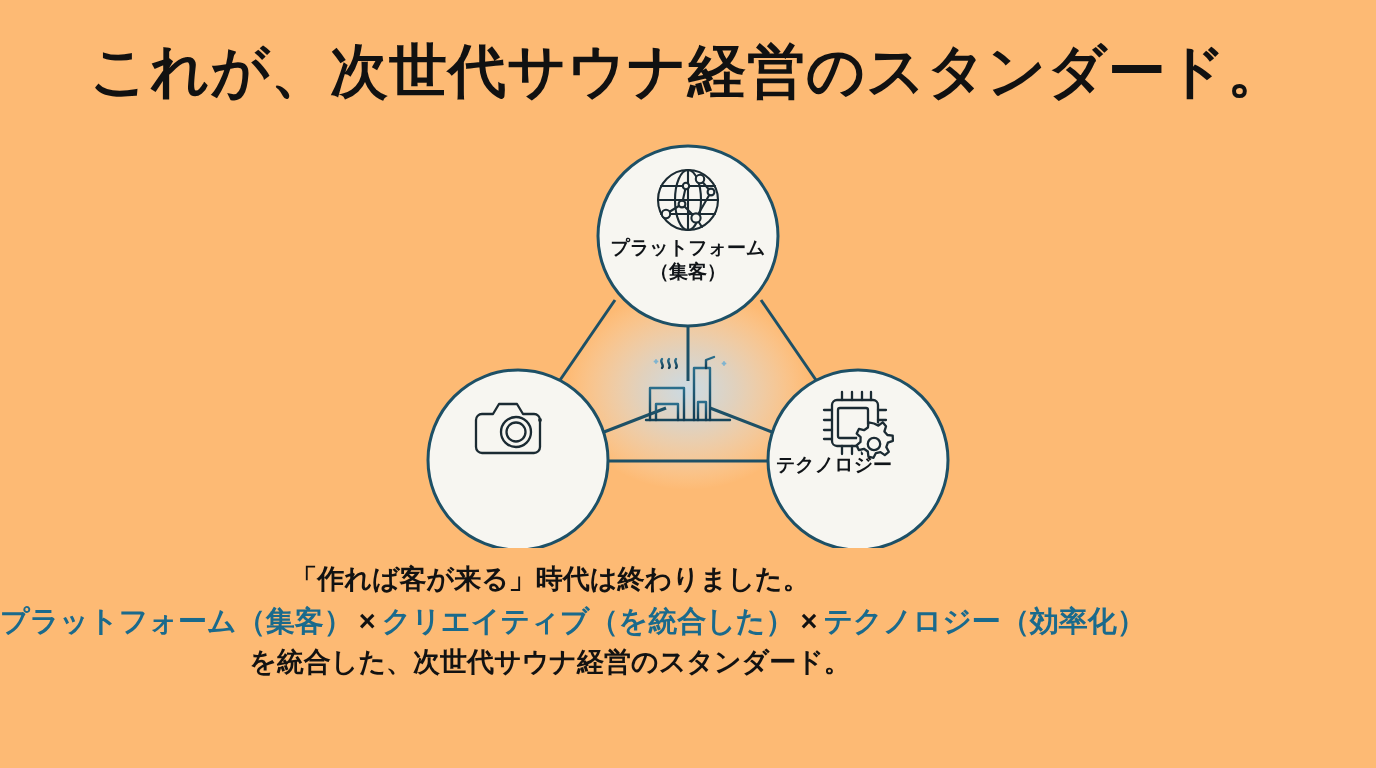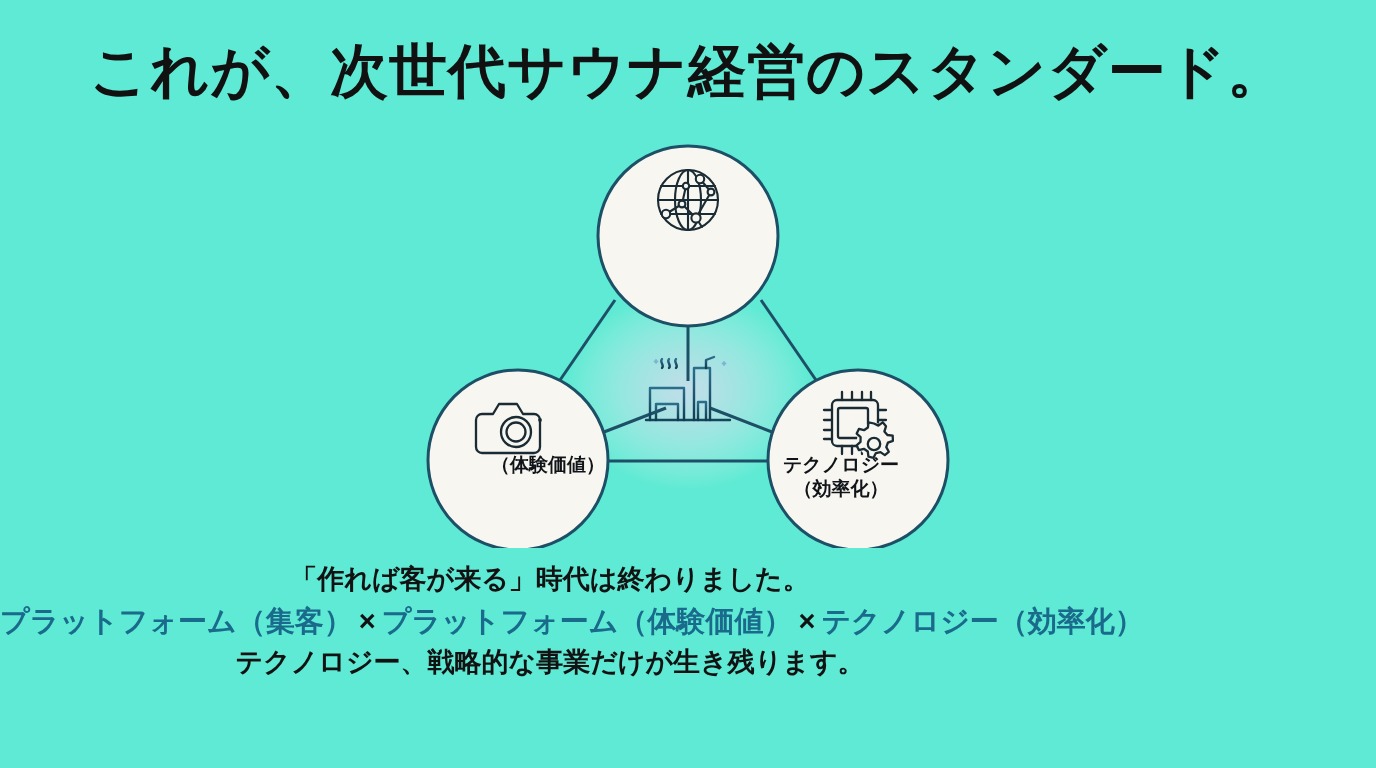--- a/index.html
+++ b/index.html
@@ -11,21 +11,21 @@
     height: 768px;
     background: #f7f6f1;
     font-family: "Liberation Sans", "DejaVu Sans", sans-serif;
     overflow: hidden;
     position: relative;
   }
   #slide {
     position: relative;
     width: 1376px;
     height: 768px;
-    background: #5eead4;
+    background: #fdba74;
   }
 
   
   #title {
     position: absolute;
     left: 0;
     top: 38px;
     width: 1376px;
     text-align: center;
     font-size: 58px;
@@ -60,21 +60,21 @@
     font-weight: 700;
     line-height: 1.28;
     white-space: nowrap;
     pointer-events: none;
   }
   .node-label .l1 { font-size: 19px; display: block; }
   .node-label .l2 { font-size: 19px; display: block; }
 
   #label-platform { left: 110px; top: 108px; width: 340px; }
   #label-creative { left: -30px; top: 325px; width: 340px; }
-  #label-technology { left: 263px; top: 325px; width: 340px; }
+  #label-technology { left: 256px; top: 325px; width: 340px; }
 
   
   #bottom-copy {
     position: absolute;
     left: 0;
     top: 560px;
     width: 1100px;
     text-align: center;
     color: #121212;
     font-weight: 700;
@@ -204,30 +204,32 @@
 
         <path d="M18,-22 v-8 l8,-3"></path>
 
         <path d="M-26,-22 c3,-3 -3,-6 0,-9 M-19,-22 c3,-3 -3,-6 0,-9 M-12,-22 c3,-3 -3,-6 0,-9"></path>
 
         <path d="M-32,-30 l0,3 M-33.5,-28.5 l3,0" stroke="#7fb4d0" stroke-width="1.8"></path>
         <path d="M36,-28 l0,3 M34.5,-26.5 l3,0" stroke="#7fb4d0" stroke-width="1.8"></path>
       </g>
     </svg>
 
+    <div class="node-label" id="label-platform">
+      <span class="l1">プラットフォーム</span>
+      <span class="l2">（集客）</span>
+    </div>
 
     <div class="node-label" id="label-creative">
-      <span class="l2">（体験価値）</span>
     </div>
 
     <div class="node-label" id="label-technology">
       <span class="l1">テクノロジー</span>
-      <span class="l2">（効率化）</span>
     </div>
   </div>
 
   <div id="bottom-copy">
     <div class="line">「作れば客が来る」時代は終わりました。</div>
-    <div class="line accent-line"><span class="accent">プラットフォーム（集客）</span><span class="times">×</span><span class="accent">プラットフォーム（体験価値）</span><span class="times">×</span><span class="accent">テクノロジー（効率化）</span></div>
-    <div class="line">テクノロジー、戦略的な事業だけが生き残ります。</div>
+    <div class="line accent-line"><span class="accent">プラットフォーム（集客）</span><span class="times">×</span><span class="accent">クリエイティブ（を統合した）</span><span class="times">×</span><span class="accent">テクノロジー（効率化）</span></div>
+    <div class="line">を統合した、次世代サウナ経営のスタンダード。</div>
   </div>
 
 </div>
 
 </body></html>

